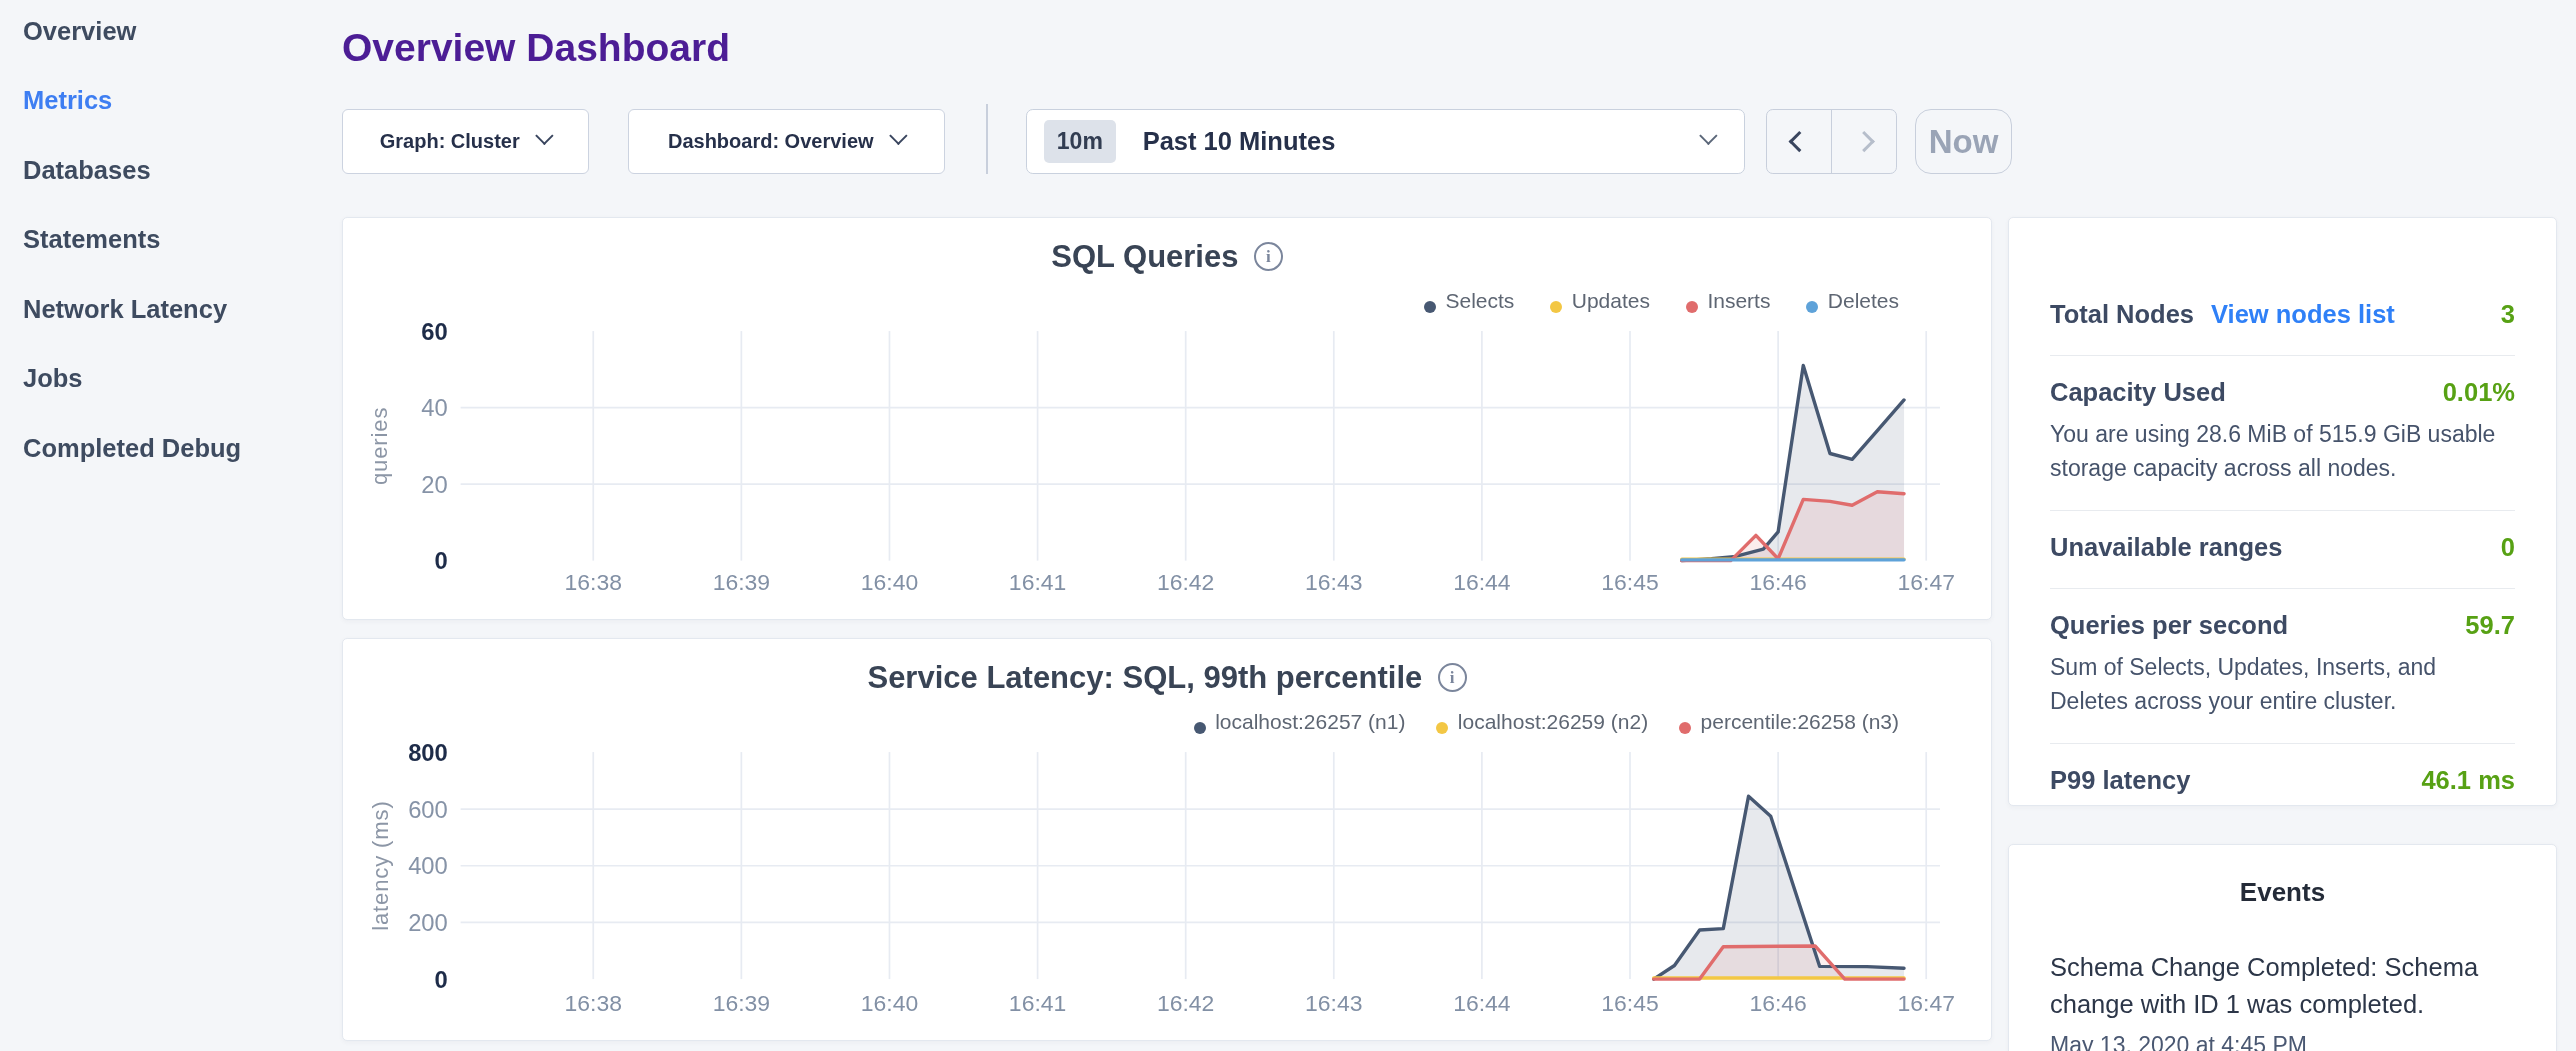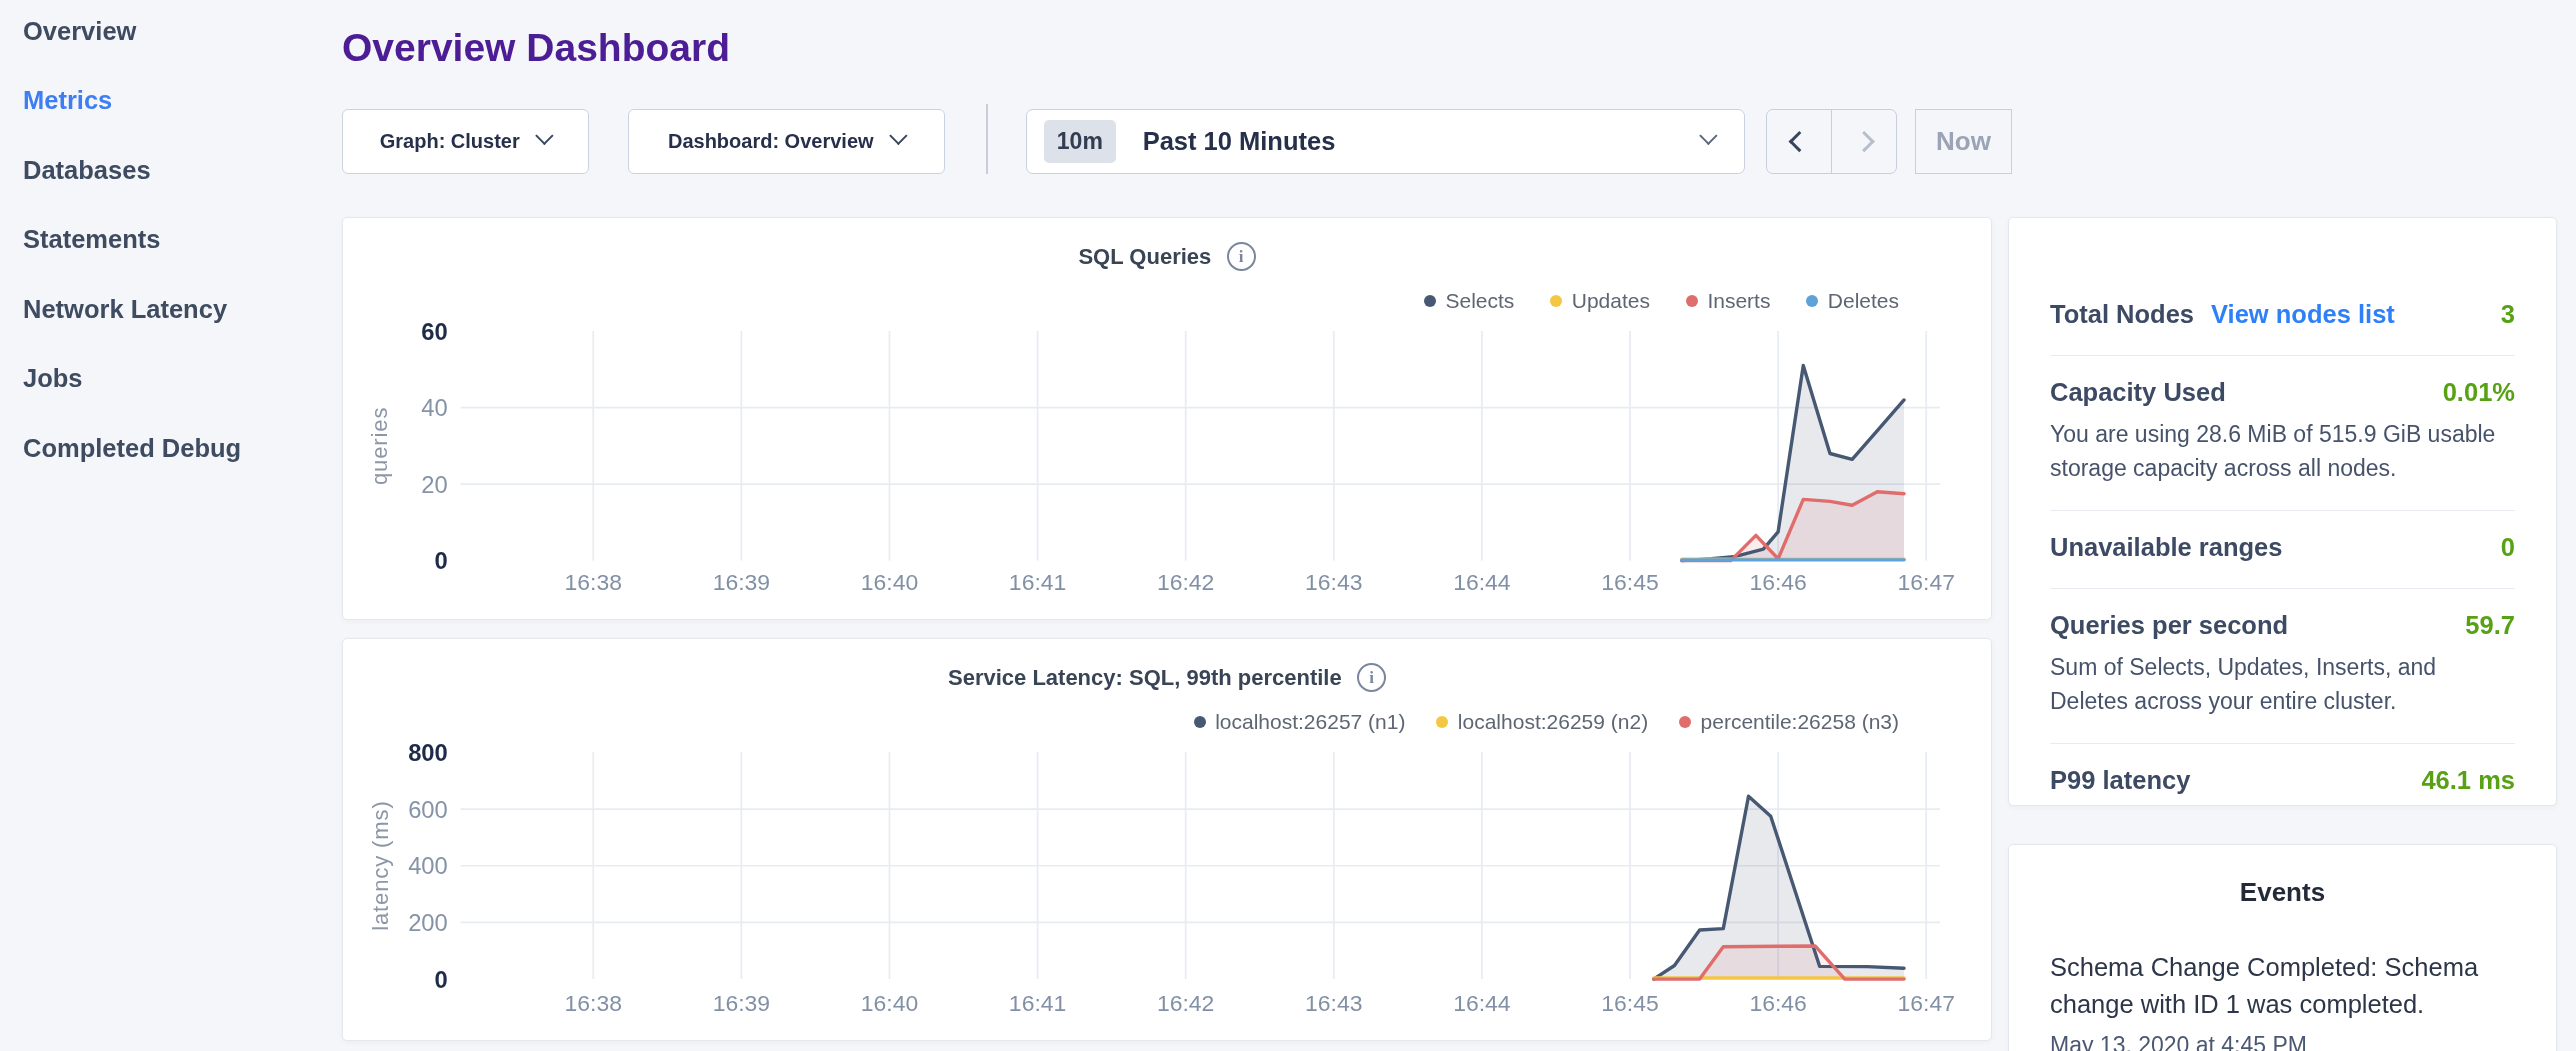--- a/index.html
+++ b/index.html
@@ -57,49 +57,49 @@
     position: absolute; left: 1766px; top: 109px; width: 131px; height: 65px;
     border: 1.7px solid #c8cfdc; border-radius: 6.8px; display: flex;
   }
   .arrow-btn { width: 50%; display: flex; align-items: center; justify-content: center; cursor: pointer; }
   .arrow-btn:first-child { border-right: 1.7px solid #c8cfdc; }
   .chev-left, .chev-right { width: 14.5px; height: 14.5px; }
   .chev-left { border-left: 3.4px solid #39455e; border-bottom: 3.4px solid #39455e; transform: rotate(45deg); }
   .chev-right { border-right: 3px solid #b6becb; border-top: 3px solid #b6becb; transform: rotate(45deg); }
   .now-btn {
     position: absolute; left: 1915px; top: 109px; width: 97px; height: 65px;
-    border: 1.7px solid #c8cfdc; border-radius: 0;
+    border: 1.7px solid #c8cfdc; border-radius: 16px;
     display: flex; align-items: center; justify-content: center;
-    font-size: 26px; font-weight: 700; color: #9aa4b6; cursor: pointer; text-align: center;
+    font-size: 33px; font-weight: 700; color: #9aa4b6; cursor: pointer; text-align: center;
   }
 
   
   .card {
     position: absolute; background: #fff; border: 0.9px solid #e3e8ef; border-radius: 5.1px;
     box-shadow: 0 1.7px 4.3px rgba(40,52,76,0.04);
   }
   .chart-card-1 { left: 342px; top: 217px; width: 1650px; height: 403px; }
   .chart-card-2 { left: 342px; top: 638px; width: 1650px; height: 403px; }
 
   .chart-title-row {
     position: absolute; top: 24px; left: 0; right: 0;
     display: flex; align-items: center; justify-content: center; gap: 15.3px;
   }
-  .chart-title { font-size: 22px; line-height: 29px; font-weight: 700; color: #394455; }
+  .chart-title { font-size: 31px; line-height: 29px; font-weight: 700; color: #394455; }
   .info-icon {
     width: 29px; height: 29px; border: 2.1px solid #7b869c; border-radius: 50%;
     display: flex; align-items: center; justify-content: center;
     font-size: 17px; font-weight: 700; color: #7b869c; cursor: pointer;
     font-family: "Liberation Serif", serif;
   }
   .legend {
     position: absolute; top: 71px; right: 92px;
     display: flex; align-items: center; gap: 36px;
   }
-  .legend-item { display: flex; align-items: center; gap: 9.4px; }
+  .legend-item { display: flex; align-items: flex-end; gap: 9.4px; }
   .legend-dot { width: 12px; height: 12px; border-radius: 50%; }
   .legend-label { font-size: 21px; color: #5e6673; }
 
   .plot-svg { position: absolute; left: 0; top: 0; width: 1650px; height: 403px; }
   .plot-svg text { font-family: "Liberation Sans", sans-serif; }
   .plot-svg .grid { stroke: #e7ebf2; stroke-width: 2; }
   .plot-svg .ytick { font-size: 28px; fill: #8693a7; }
   .plot-svg .ytick.strong { fill: #1e2c49; font-weight: 700; }
   .plot-svg .xtick { font-size: 27px; fill: #8290a5; }
   .plot-svg .axis-title { font-size: 26px; fill: #8c96a6; letter-spacing: 1px; }

